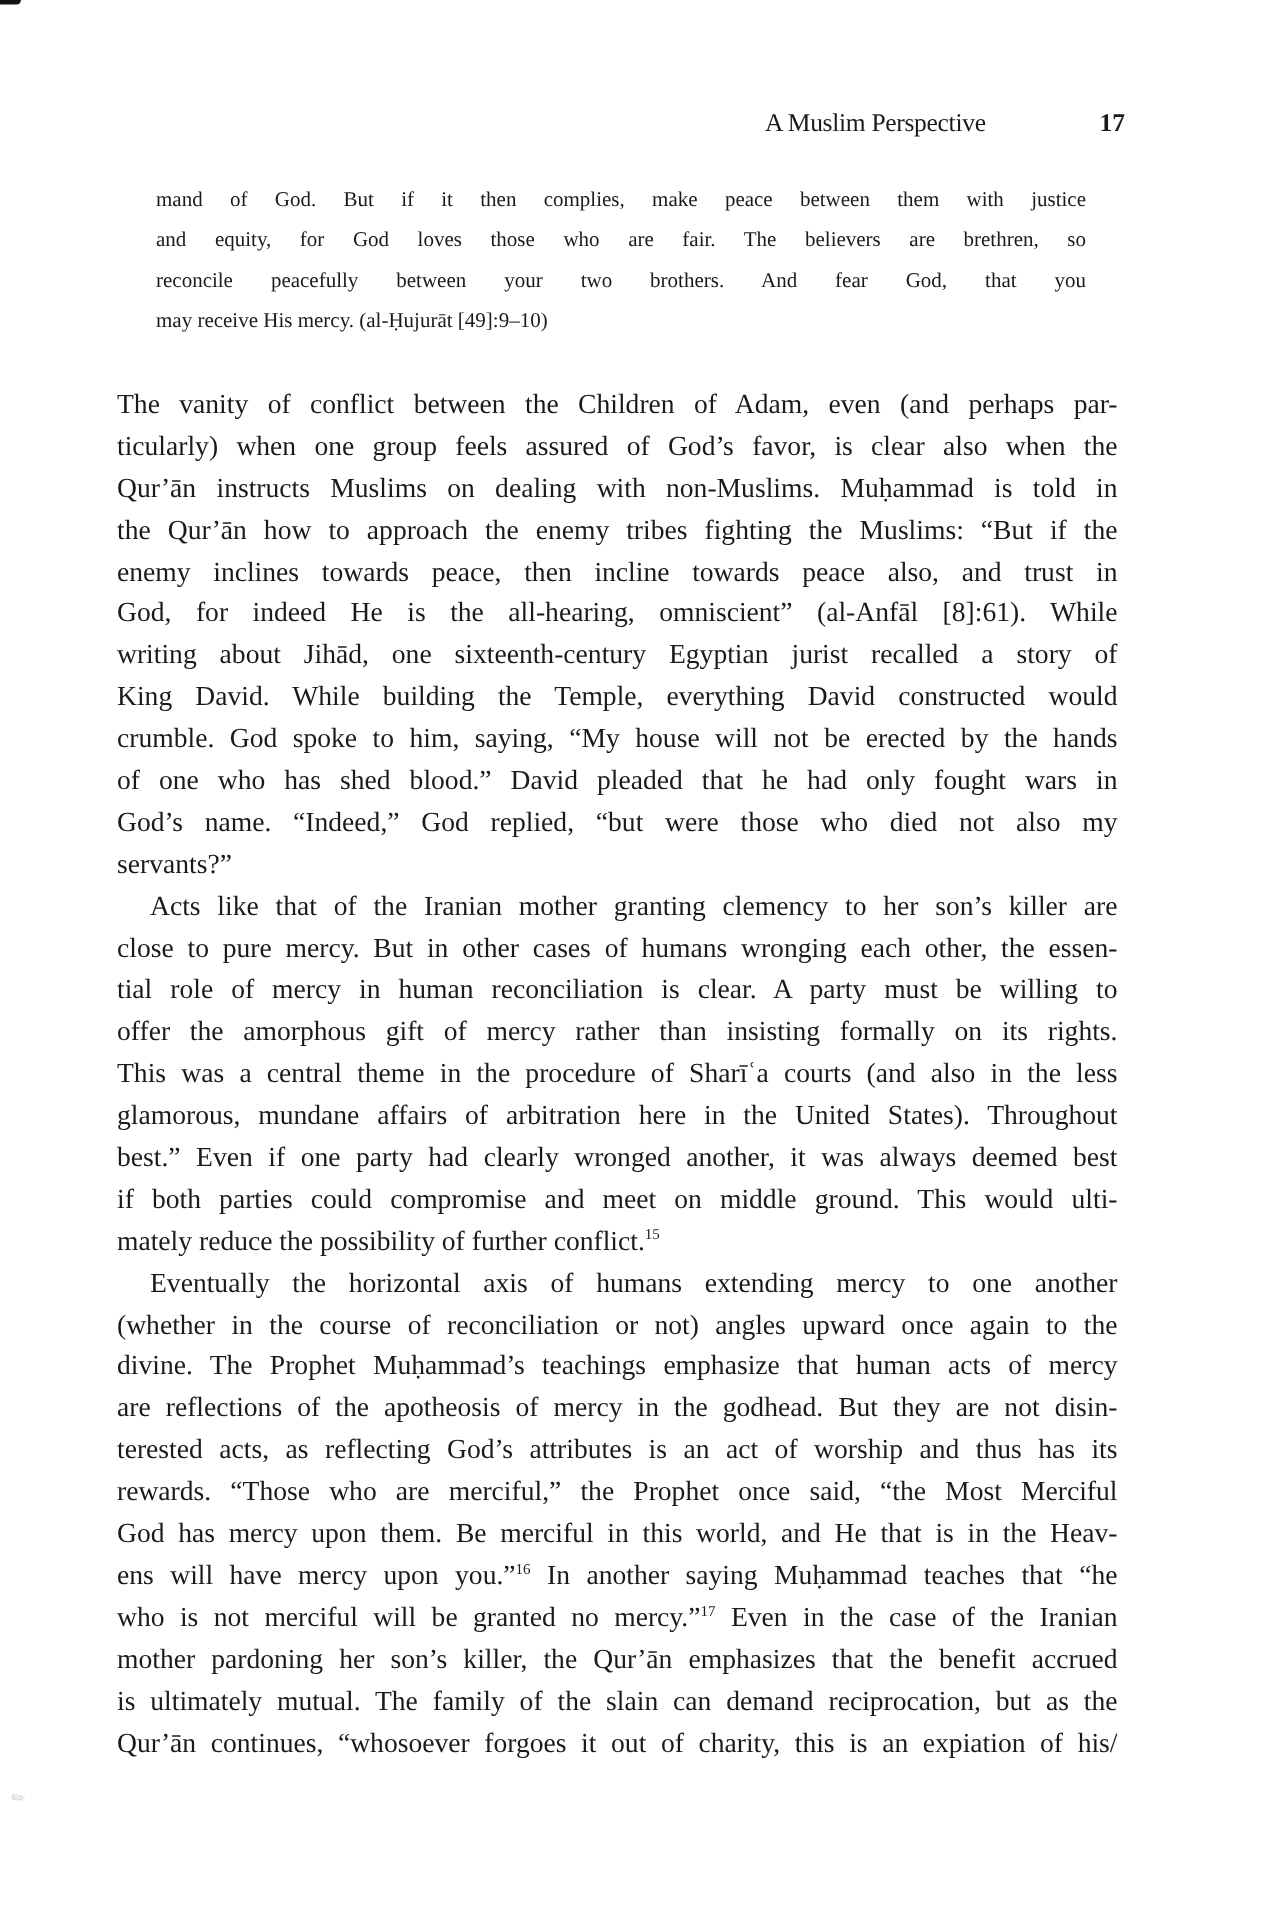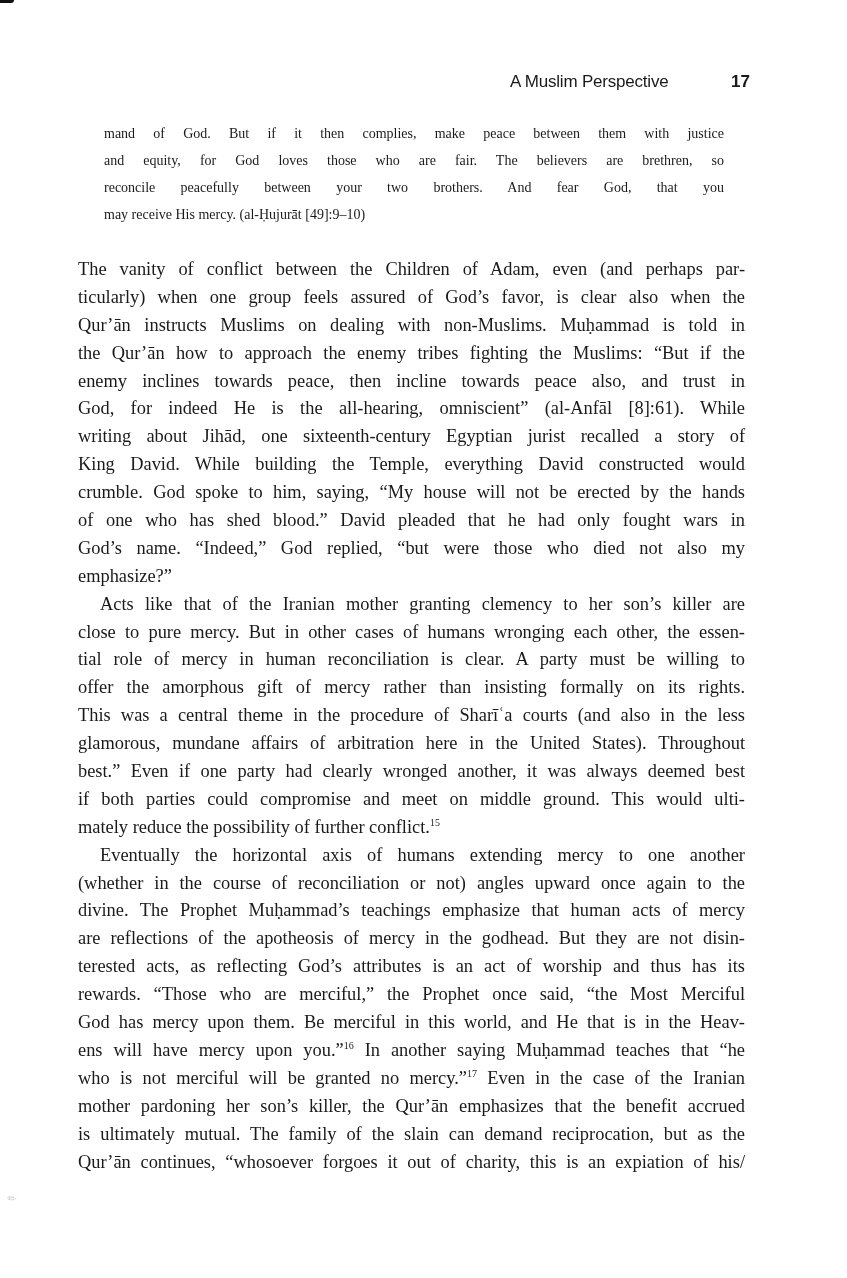--- a/index.html
+++ b/index.html
@@ -1,20 +1,20 @@
 <!DOCTYPE html>
 <html><head>
 <meta charset="utf-8">
 <style>
   html, body { margin: 0; padding: 0; background: #ffffff; }
   body { width: 847px; height: 1278px; position: relative; overflow: hidden;
          font-family: "Liberation Serif", "DejaVu Serif", serif; color: #1a1a1a; }
   .corner-mark { position: absolute; left: 0; top: 0; width: 14px; height: 3px; background: #111; border-radius: 0 0 6px 0; }
   .running-head { position: absolute; top: 72px; left: 500px; width: 252px; height: 26px;
-                  font-family: Liberation Sans, sans-serif; font-size: 17px; color: #1a1a1a; }
+                  font-family: Liberation Serif, serif; font-size: 17px; color: #1a1a1a; }
   .rh-title { position: absolute; left: 10px; top: 0; letter-spacing: -0.2px; }
   .rh-page { position: absolute; right: 2px; top: 0; font-weight: bold; }
   .blockquote { position: absolute; left: 104px; top: 120px; width: 620px;
                 font-size: 14px; line-height: 27px; }
   .body-text { position: absolute; left: 78px; top: 256px; width: 667px;
                font-size: 18.4px; line-height: 27.9px; }
   .line { display: block; white-space: nowrap; text-align: justify; text-align-last: justify; height: 27.9px; }
   .blockquote .line { height: 27px; }
   .line.last { text-align-last: left; }
   .indent { padding-left: 22px; }
@@ -45,21 +45,21 @@
     <span class="line">ticularly) when one group feels assured of God’s favor, is clear also when the</span>
     <span class="line">Qur’ān instructs Muslims on dealing with non-Muslims. Muḥammad is told in</span>
     <span class="line">the Qur’ān how to approach the enemy tribes fighting the Muslims: “But if the</span>
     <span class="line">enemy inclines towards peace, then incline towards peace also, and trust in</span>
     <span class="line">God, for indeed He is the all-hearing, omniscient” (al-Anfāl [8]:61). While</span>
     <span class="line">writing about Jihād, one sixteenth-century Egyptian jurist recalled a story of</span>
     <span class="line">King David. While building the Temple, everything David constructed would</span>
     <span class="line">crumble. God spoke to him, saying, “My house will not be erected by the hands</span>
     <span class="line">of one who has shed blood.” David pleaded that he had only fought wars in</span>
     <span class="line">God’s name. “Indeed,” God replied, “but were those who died not also my</span>
-    <span class="line last">emphasize?”</span>
+    <span class="line last">servants?”</span>
   </div>
 
   <div>
     <span class="line indent">Acts like that of the Iranian mother granting clemency to her son’s killer are</span>
     <span class="line">close to pure mercy. But in other cases of humans wronging each other, the essen-</span>
     <span class="line">tial role of mercy in human reconciliation is clear. A party must be willing to</span>
     <span class="line">offer the amorphous gift of mercy rather than insisting formally on its rights.</span>
     <span class="line">This was a central theme in the procedure of Sharīʿa courts (and also in the less</span>
     <span class="line">glamorous, mundane affairs of arbitration here in the United States). Throughout</span>
     <span class="line">best.” Even if one party had clearly wronged another, it was always deemed best</span>

